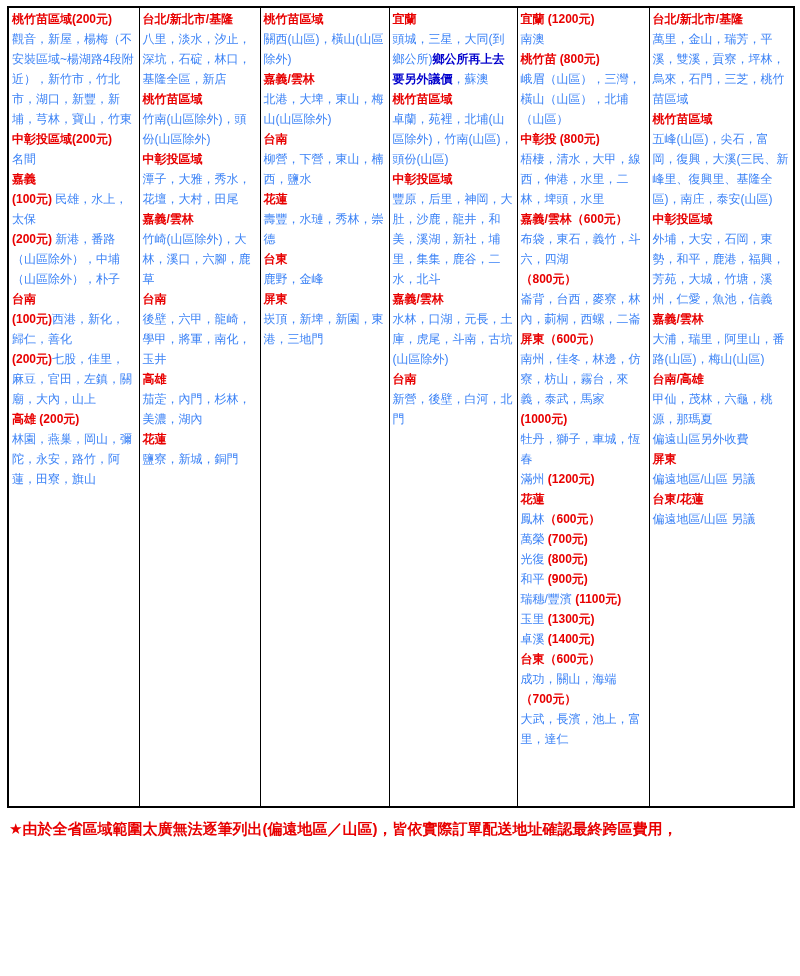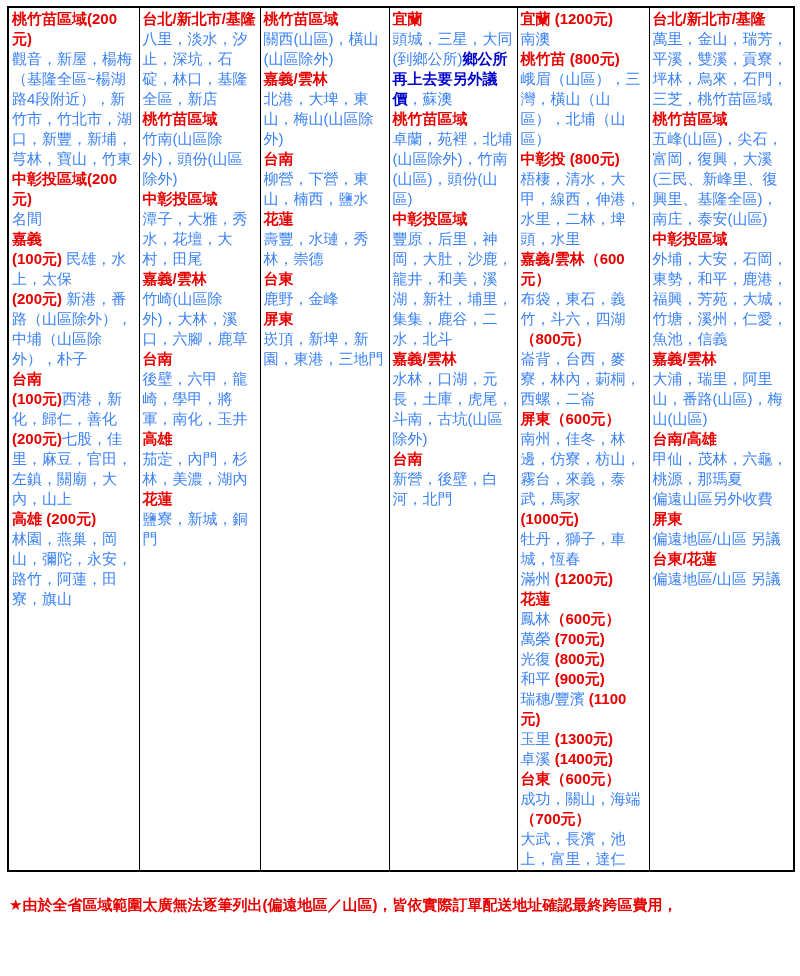--- a/index.html
+++ b/index.html
@@ -41,29 +41,29 @@
     font-weight:normal;
     font-size:15px;
     color:#000;
     white-space:pre-line;
     line-height:1.35;
   }
   .tier-header.last{font-weight:bold;}
   .body-row td{
     vertical-align:top;
     height:800px;
-    font-size:15px;
+    font-size:12px;
     line-height:20px;
   }
   .blk{margin:0;word-break:break-all;}
   .seg-r{color:var(--red);font-weight:bold;}
   .seg-k{color:#3b82f6;font-weight:normal;}
   .seg-b{color:var(--blue);font-weight:bold;}
   .footer{
-    padding:24px 2px 0 2px;
+    padding:12px 2px 0 2px;
     color:var(--red);
     font-weight:bold;
     font-size:15px;
   }
   .footer p{margin:0 0 9px 0;line-height:17px;}
 </style>
 </head>
 <body>
 
 <div class="page">
@@ -75,21 +75,21 @@
       <col style="width:128px">
       <col style="width:132px">
       <col style="width:145px">
     </colgroup>
     <thead>
     </thead>
     <tbody>
       <tr class="body-row">
         <td>
             <div class="blk"><span class="seg-r">桃竹苗區域(200元)</span></div>
-            <div class="blk"><span class="seg-k">觀音，新屋，楊梅（基隆全區~楊湖路4段附近），新竹市，竹北市，湖口，新豐，新埔，芎林，寶山，竹東</span></div>
+            <div class="blk"><span class="seg-k">觀音，新屋，楊梅（不安裝區域~楊湖路4段附近），新竹市，竹北市，湖口，新豐，新埔，芎林，寶山，竹東</span></div>
             <div class="blk"><span class="seg-r">中彰投區域(200元)</span></div>
             <div class="blk"><span class="seg-k">名間</span></div>
             <div class="blk"><span class="seg-r">嘉義</span></div>
             <div class="blk"><span class="seg-r">(100元)</span><span class="seg-k"> 民雄，水上，太保</span></div>
             <div class="blk"><span class="seg-r">(200元)</span><span class="seg-k"> 新港，番路（山區除外），中埔（山區除外），朴子</span></div>
             <div class="blk"><span class="seg-r">台南</span></div>
             <div class="blk"><span class="seg-r">(100元)</span><span class="seg-k">西港，新化，歸仁，善化</span></div>
             <div class="blk"><span class="seg-r">(200元)</span><span class="seg-k">七股，佳里，麻豆，官田，左鎮，關廟，大內，山上</span></div>
             <div class="blk"><span class="seg-r">高雄 (200元)</span></div>
             <div class="blk"><span class="seg-k">林園，燕巢，岡山，彌陀，永安，路竹，阿蓮，田寮，旗山</span></div>

